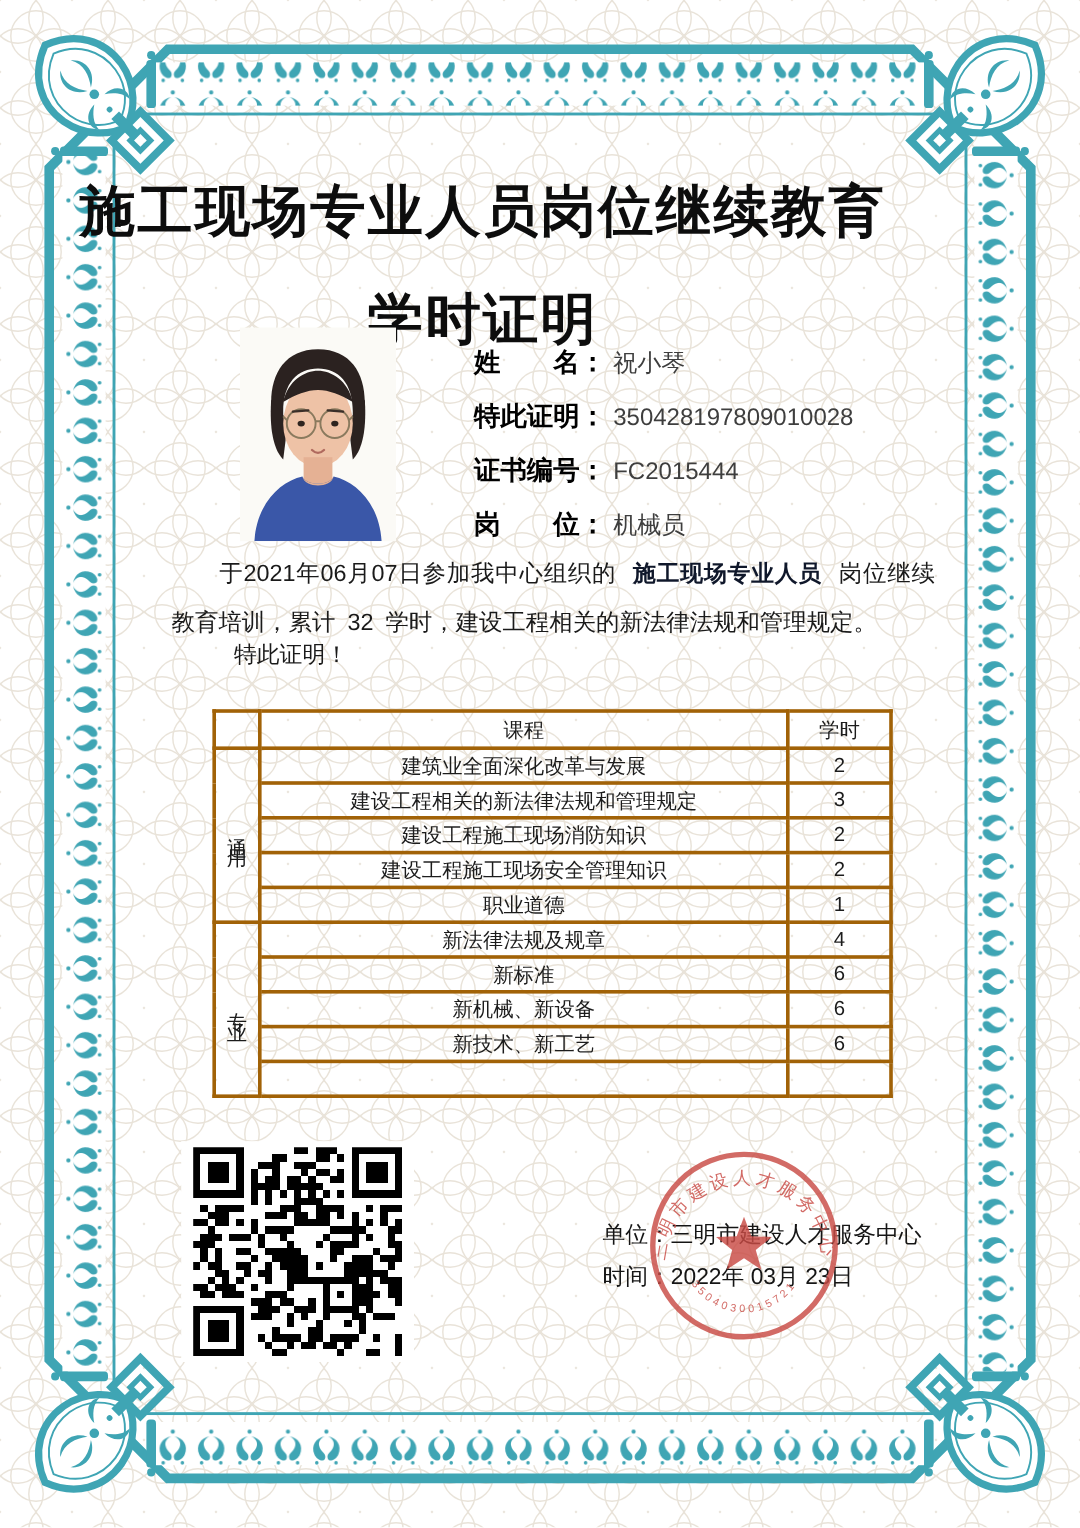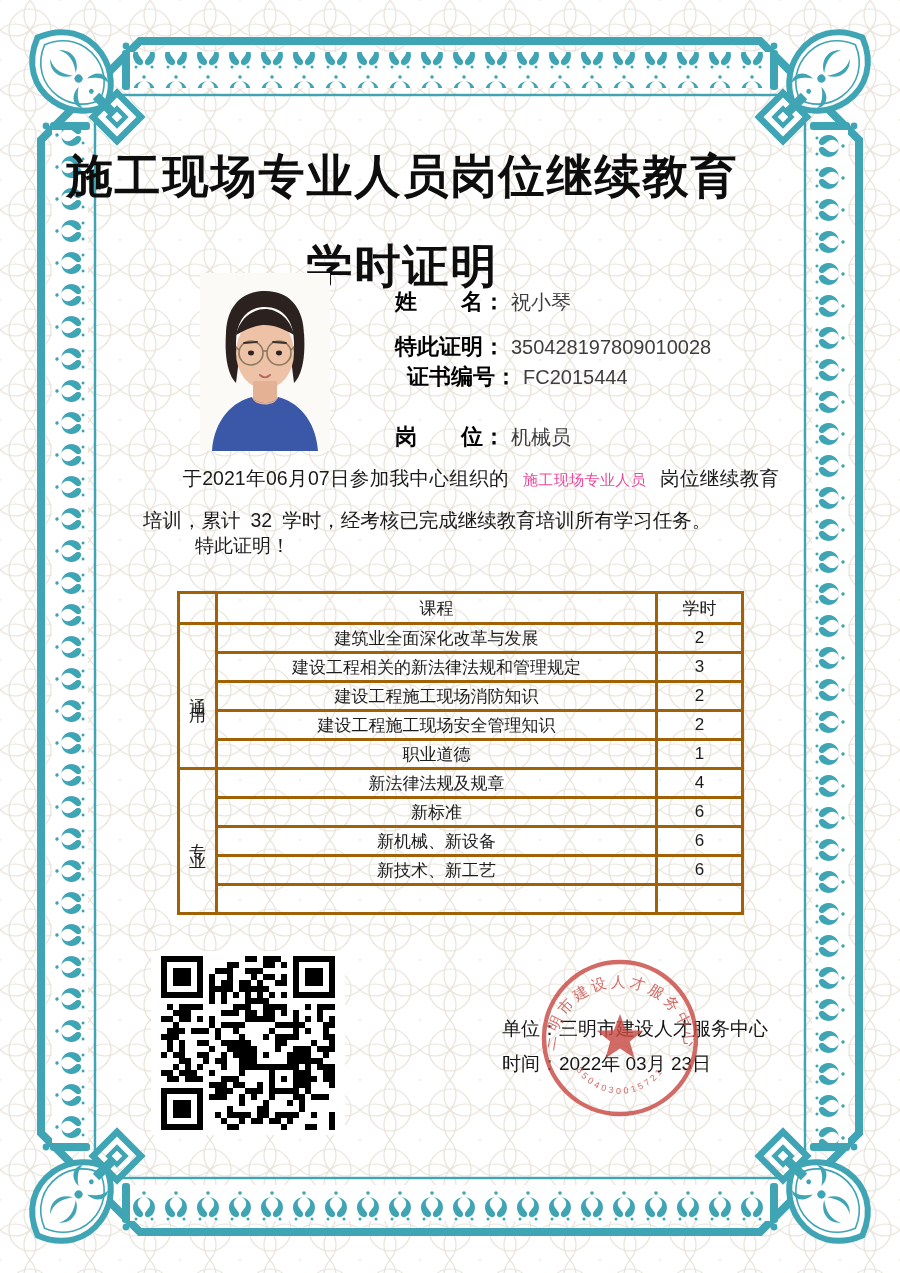--- a/index.html
+++ b/index.html
@@ -12,26 +12,26 @@
            font-weight:bold; font-size:46px; letter-spacing:2px; color:#0d0d0d; }
   .title.l1 { top:146px; }
   .title.l2 { top:208px;margin-top:28px; }
 
   .photo-box { position:absolute; left:200px; top:273px; width:130px; height:178px;
                background:#fbfaf6; overflow:hidden; }
 
   .field-row { position:absolute; left:395px; white-space:nowrap; }
   .field-row .flabel { font-weight:bold; font-size:22px; color:#000; }
   .field-row .fvalue { font-size:20px; color:#3e3e3e; margin-left:6px; }
-  .fr0 { top:287px; } .fr1 { top:332px; } .fr2 { top:362px;padding-left:12px; } .fr3 { top:422px; }
+  .fr0 { top:287px; } .fr1 { top:332px; } .fr2 { top:377px; } .fr3 { top:422px; }
 
   .body-text { position:absolute; left:143px; top:458px; width:636px;
                font-size:19.5px; line-height:40px; color:#1a1a1a; text-align:justify; }
   .body-text .indent { display:inline-block; width:2em; }
-  .body-text .hl { font-weight:normal; font-size:15px; padding:0 14px; color:#ec4899; }
+  .body-text .hl { font-weight:bold; font-size:19px; padding:0 14px; color:#0f172a; }
   .body-text .num { padding:0 10px; }
   .closing { position:absolute; left:157px; top:533px; width:636px;
              font-size:19px; color:#1a1a1a; }
   .closing .indent { display:inline-block; width:2em; }
 
   table.courses { position:absolute; left:177px; top:591px; width:564px;
                   border-collapse:collapse; table-layout:fixed; background:transparent; }
   table.courses td, table.courses th { border:3px solid #a16207; font-weight:normal;
                   font-size:17px; color:#1c1c1c; text-align:center; padding:0; }
   table.courses .col-cat { width:38px; }
@@ -158,21 +158,21 @@
 <div class="field-row fr1">
   <span class="flabel">特此证明：</span><span class="fvalue">350428197809010028</span>
 </div>
 <div class="field-row fr2">
   <span class="flabel">证书编号：</span><span class="fvalue">FC2015444</span>
 </div>
 <div class="field-row fr3">
   <span class="flabel">岗　　位：</span><span class="fvalue">机械员</span>
 </div>
 
-<p class="body-text"><span class="indent"></span><span>于2021年06月07日参加我中心组织的</span><span class="hl">施工现场专业人员</span><span>岗位继续教育培训，累计</span><span class="num">32</span><span>学时，经考核已完成继续教育培训所有学习任务。</span></p>
+<p class="body-text"><span class="indent"></span><span>于2021年06月07日参加我中心组织的</span><span class="hl">施工现场专业人员</span><span>岗位继续教育培训，累计</span><span class="num">32</span><span>学时，建设工程相关的新法律法规和管理规定。</span></p>
 <div class="closing"><span class="indent"></span><span>特此证明！</span></div>
 
 <table class="courses">
   <colgroup>
       <col class="col-cat">
       <col class="col-course">
       <col class="col-hours">
     </colgroup>
   <tbody>
       <tr class="head">

